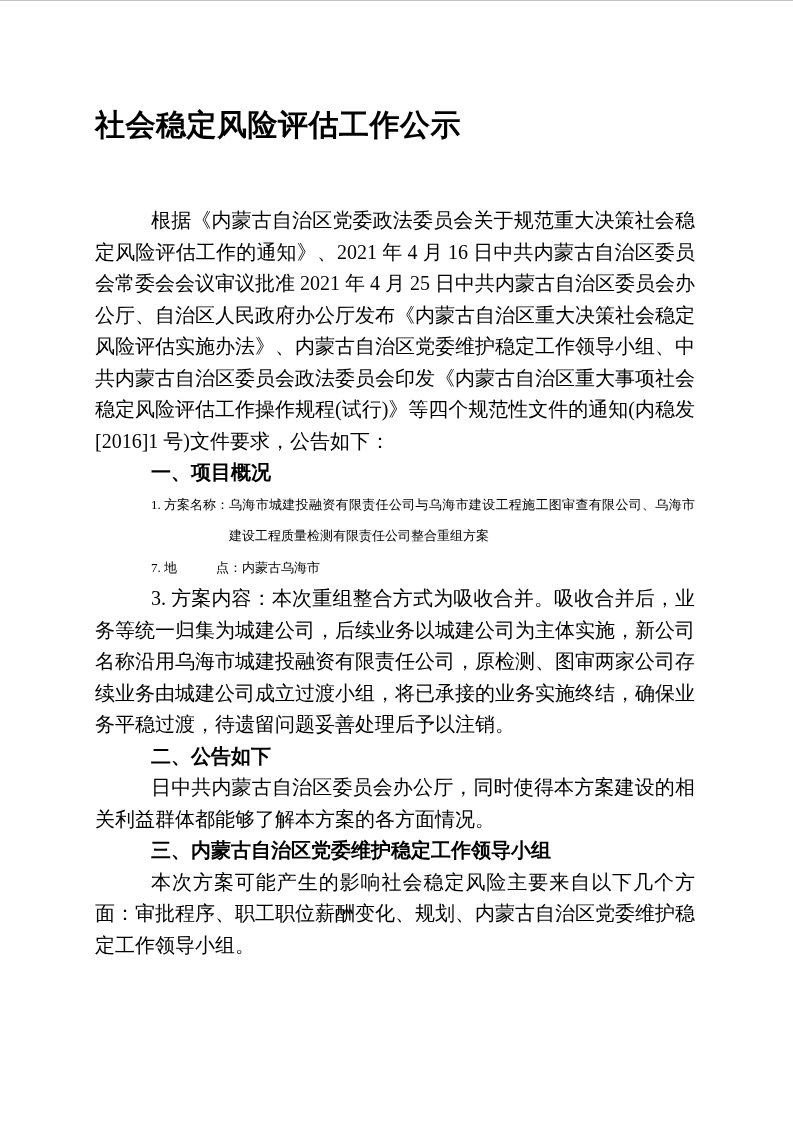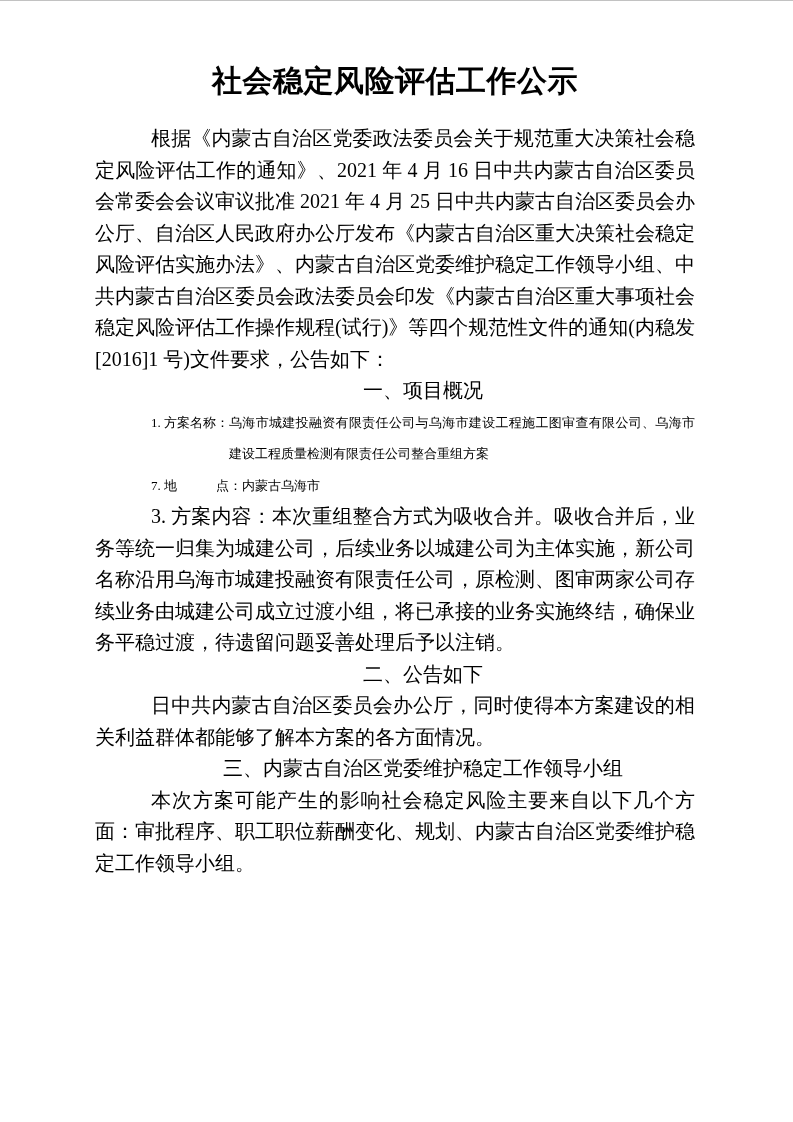--- a/index.html
+++ b/index.html
@@ -14,45 +14,46 @@
     background: #ffffff;
     box-sizing: border-box;
     padding: 0 98px 0 95px;
     overflow: hidden;
     border-top: 1px solid #c2c2c2;
     font-family: "Liberation Serif", "DejaVu Serif", serif;
     color: #000000;
   }
   .doc-title {
     margin: 0;
-    padding-top: 56px;
+    padding-top: 100px;
     height: 48px;
     font-family: "Liberation Sans", "DejaVu Sans", sans-serif;
     font-weight: 700;
     font-size: 30px;
     line-height: 48px;
-    text-align: center;
+    text-align: left;
     color: #000000;
     letter-spacing: 0.5px;
   }
   .body-text {
-    margin-top: 18px;
+    margin-top: 56px;
   }
   .para {
     margin: 0;
     font-size: 20px;
     line-height: 31.5px;
     text-align: justify;
     font-weight: 400;
   }
   .indent {
     text-indent: 56px;
   }
   .heading {
-    text-align: center;
+    text-align: left;
+    font-weight: bold;
   }
   .hang-item {
     display: flex;
     font-size: 13px;
     line-height: 31.5px;
     padding-left: 56px;
   }
   .hang-label {
     white-space: pre;
     flex: none;

